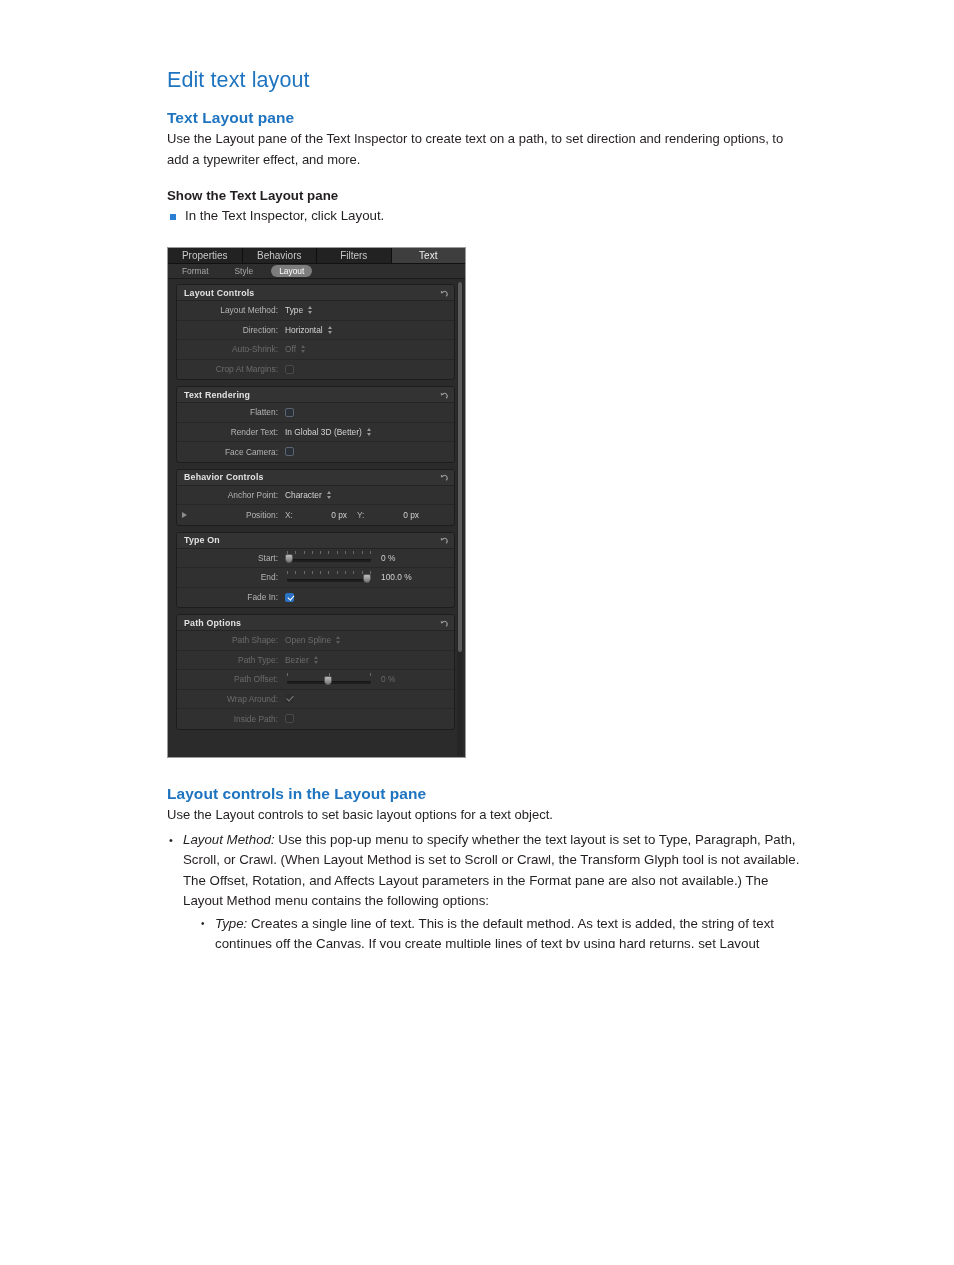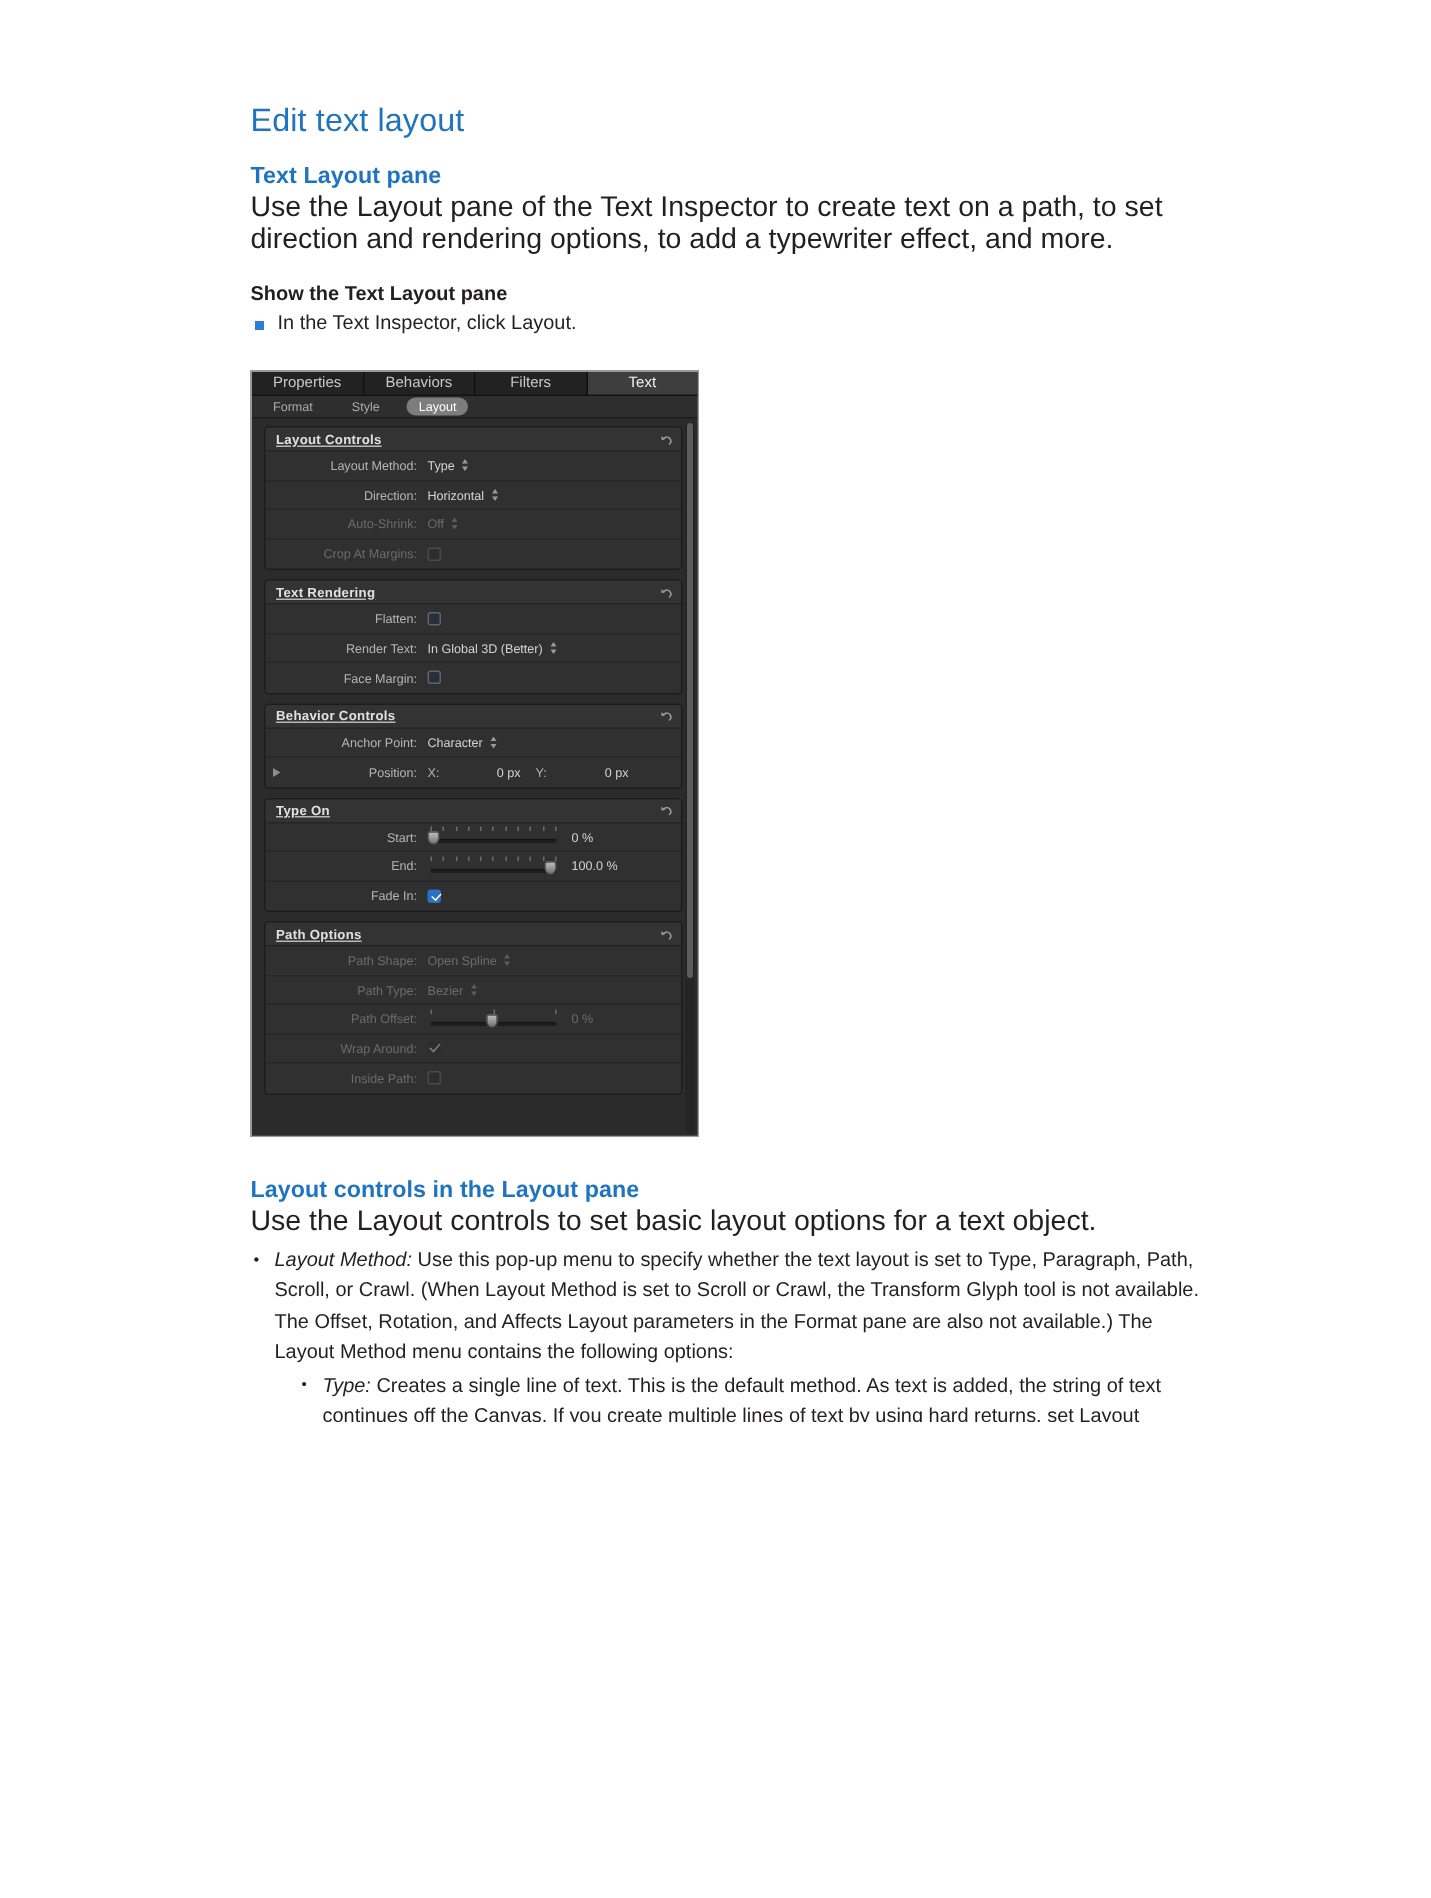--- a/index.html
+++ b/index.html
@@ -38,21 +38,21 @@
     letter-spacing: 0.1px;
   }
   h2.section-head {
     color: #1f74c0;
     font-size: 15.5px;
     font-weight: bold;
     margin: 0 0 2px 0;
     letter-spacing: 0.05px;
   }
   p.body {
-    font-size: 19px;
+    font-size: 13px;
     line-height: 20.5px;
     margin: 0;
     color: #231f20;
   }
   h3.sub-head {
     font-size: 13.3px;
     font-weight: bold;
     margin: 18px 0 0 0;
     color: #231f20;
   }
@@ -224,21 +224,20 @@
     overflow: hidden;
   }
   .group-header {
     display: flex;
     align-items: center;
     justify-content: space-between;
     height: 15px;
     padding: 0 5px 0 7px;
     background: #333333;
     border-bottom: 1px solid #242424;
-    text-decoration: underline;
   }
   .group-title {
     font-size: 8.8px;
     font-weight: bold;
     color: #e2e2e2;
     letter-spacing: 0.2px;
   }
   .reset-icon {
     width: 10px;
     height: 10px;
@@ -517,21 +516,21 @@
           <span class="popup">
             <span class="val ptext">In Global 3D (Better)</span>
             <span class="arrows">
                 <i class="up"></i>
                 <i class="dn"></i>
               </span>
           </span>
         </div>
 
         <div class="row">
-          <span class="lbl">Face Margin:</span>
+          <span class="lbl">Face Camera:</span>
           <span class="cbox"></span>
         </div>
       </div>
 
       <div class="group">
         <div class="group-header">
           <span class="group-title">Behavior Controls</span>
           <svg class="reset-icon" viewBox="0 0 12 12">
             <path d="M8.8 9.6c1.2-1.1 1.4-2.9.4-4.2C8.1 4 6.2 3.7 4.9 4.7L3.6 5.7" fill="none" stroke="#b9b9b9" stroke-width="1.3" stroke-linecap="round"></path>
             <path d="M2.2 3.3 L2.4 6.6 L5.6 5.5 Z" fill="#b9b9b9"></path>

